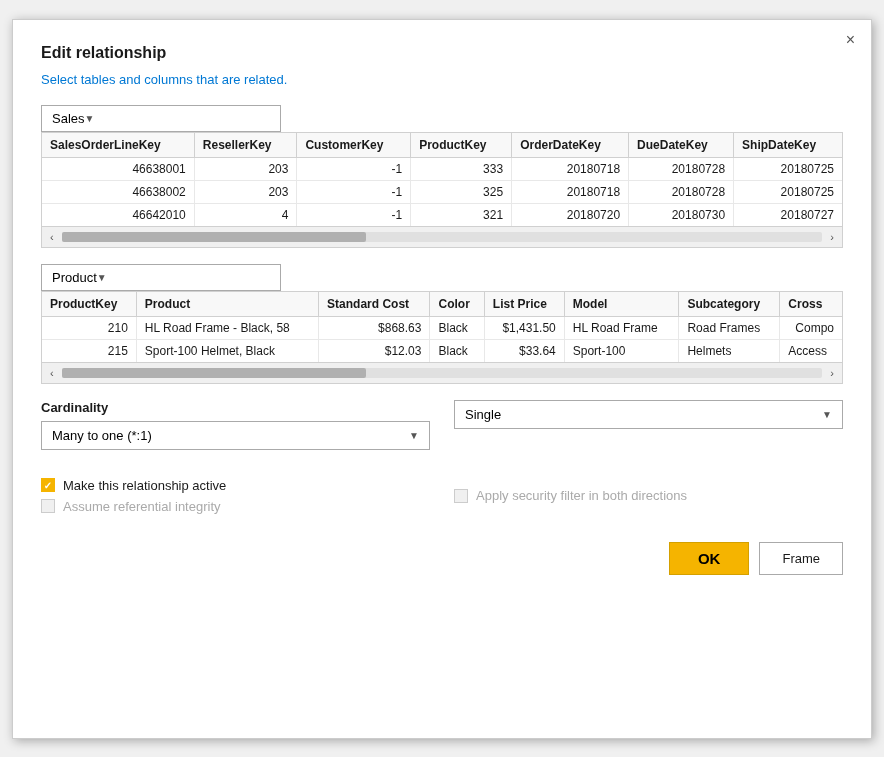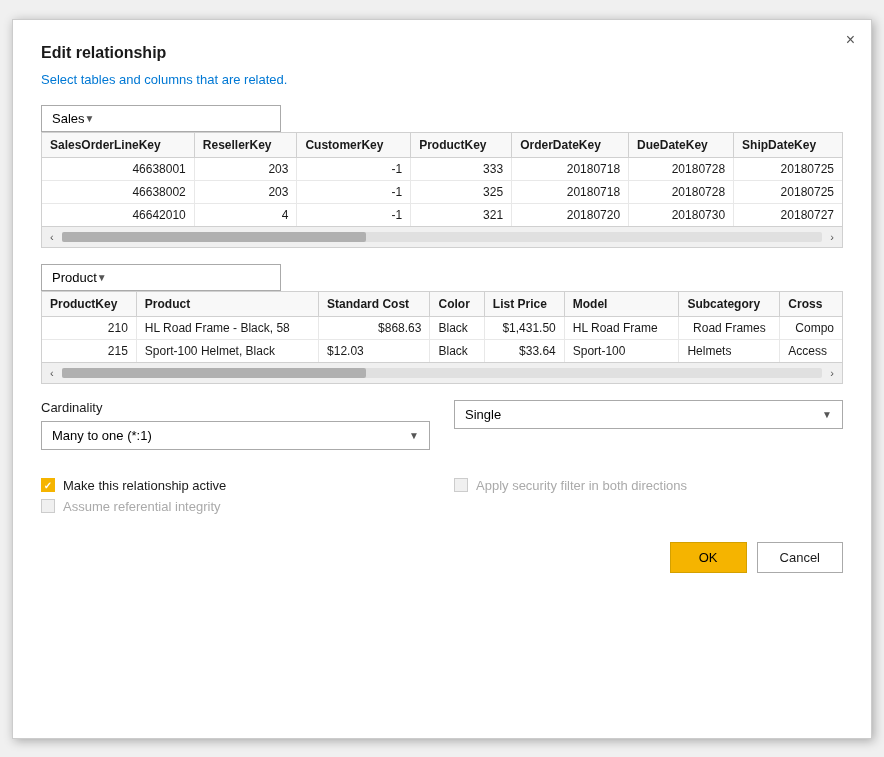--- a/index.html
+++ b/index.html
@@ -127,21 +127,21 @@
       display: flex;
       gap: 24px;
     }
     .cardinality-section, .cross-filter-section {
       flex: 1;
     }
     .section-label {
       font-size: 13px;
       color: #1a1a1a;
       margin-bottom: 6px;
-      font-weight: 400;
+      font-weight: 700;
     }
     .select-dropdown {
       display: flex;
       align-items: center;
       border: 1px solid #aaa;
       padding: 6px 10px;
       cursor: pointer;
       background: #fff;
       font-size: 13px;
       justify-content: space-between;
@@ -183,38 +183,39 @@
       font-weight: bold;
     }
     .cb.disabled {
       background: #f0f0f0;
       border-color: #ccc;
     }
     .options-row {
       display: flex;
       gap: 24px;
       margin-top: 14px;
+      align-items: center;
     }
     .options-left, .options-right {
       flex: 1;
     }
     .footer {
       display: flex;
       justify-content: flex-end;
       gap: 10px;
       margin-top: 22px;
     }
     .btn-ok {
       background: #f5b400;
       color: #000;
       border: 1px solid #d4a000;
       padding: 7px 28px;
       cursor: pointer;
-      font-size: 13px;
-      font-weight: 400;
+      font-size: 15px;
+      font-weight: 700;
     }
     .btn-cancel {
       background: #fff;
       color: #1a1a1a;
       border: 1px solid #aaa;
       padding: 7px 22px;
       cursor: pointer;
       font-size: 13px;
     }
     .table-container {
@@ -308,27 +309,27 @@
           </tr>
         </thead>
         <tbody id="product-tbody">
         <tr>
               <td>210</td>
               <td class="text-col">HL Road Frame - Black, 58</td>
               <td style="text-align: right;">$868.63</td>
               <td style="text-align: left;">Black</td>
               <td style="">$1,431.50</td>
               <td style="text-align: left;">HL Road Frame</td>
-              <td style="text-align: center; margin-top: 26px;">Road Frames</td>
+              <td style="text-align: left; margin-top: 26px;">Road Frames</td>
               <td style="text-align: right;">Compo</td>
             </tr>
             <tr>
               <td>215</td>
               <td class="text-col">Sport-100 Helmet, Black</td>
-              <td style="text-align: left;">$12.03</td>
+              <td style="text-align: right;">$12.03</td>
               <td style="text-align: left;">Black</td>
               <td style="text-align: right;">$33.64</td>
               <td style="text-align: left;">Sport-100</td>
               <td style="text-align: left;">Helmets</td>
               <td style="text-align: left;">Access</td>
             </tr>
           </tbody>
       </table>
       <div class="scrollbar-row">
         <button class="scroll-arrow">‹</button>
@@ -370,15 +371,15 @@
     <div class="options-right">
       <div class="checkbox-row disabled" style="margin-top:14px;">
         <div class="cb disabled"></div>
         <span>Apply security filter in both directions</span>
       </div>
     </div>
   </div>
 
   <div class="footer">
     <button class="btn-ok">OK</button>
-    <button class="btn-cancel">Cancel</button>
+    <button class="btn-cancel">Frame</button>
   </div>
 </div>
 
 </body></html>

